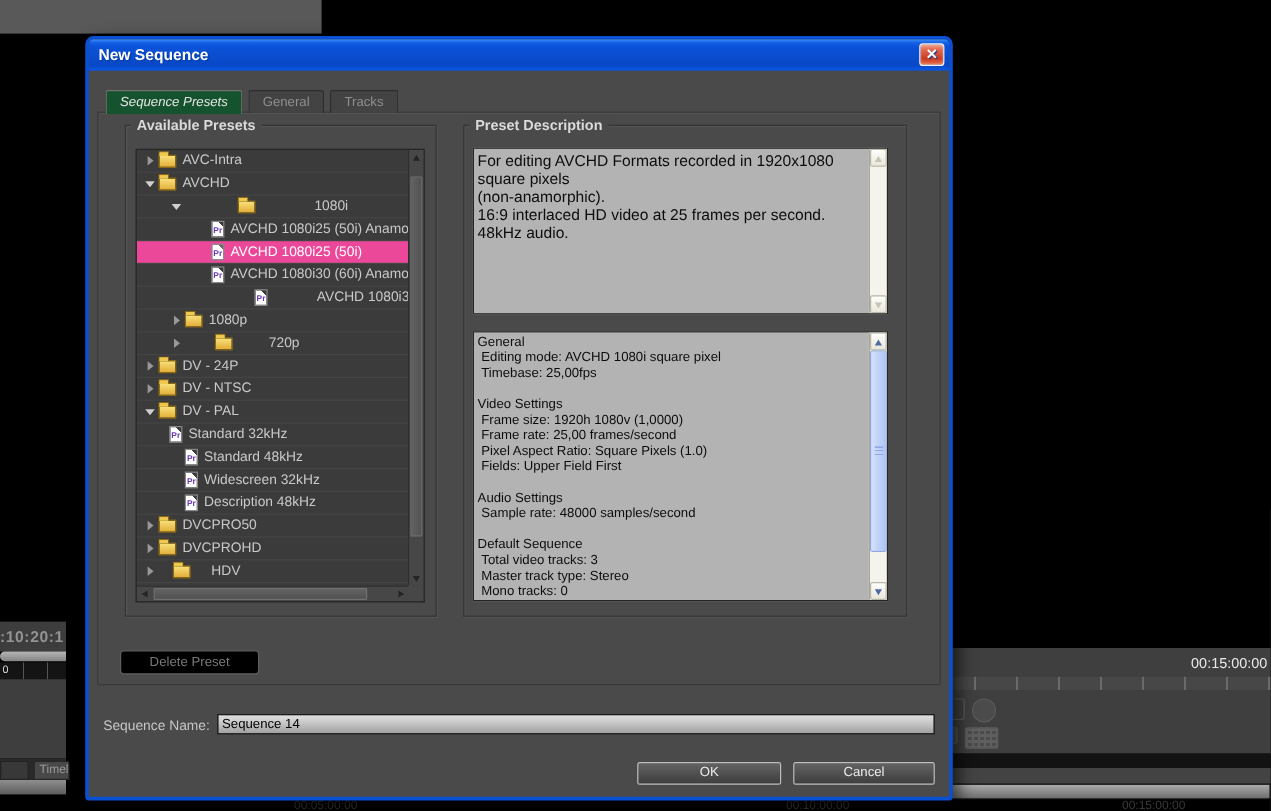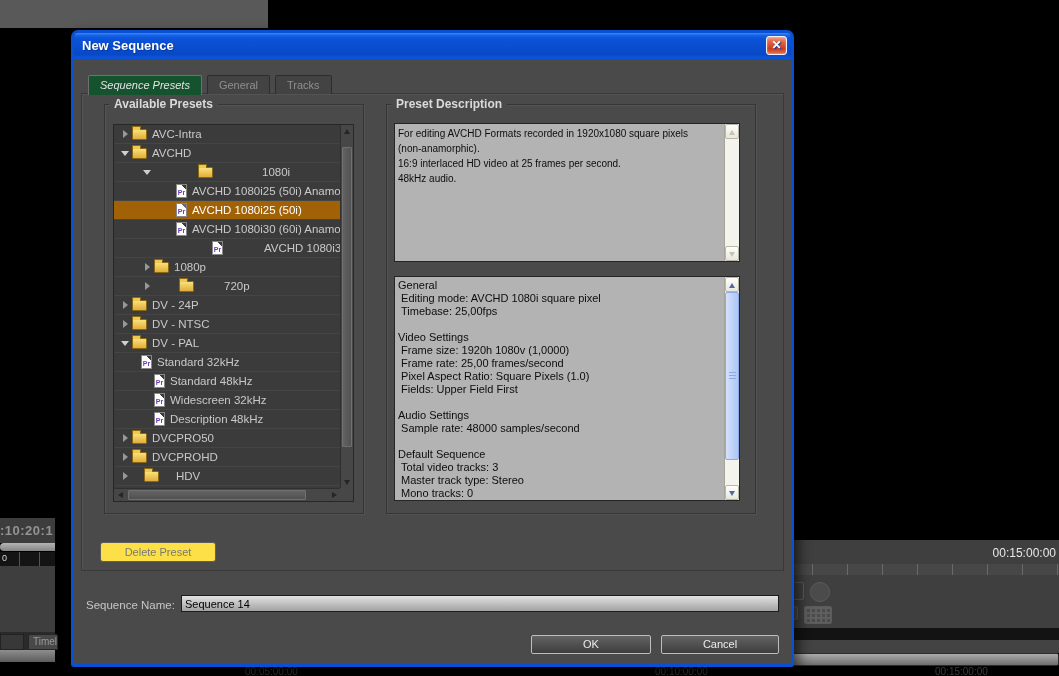--- a/index.html
+++ b/index.html
@@ -60,21 +60,21 @@
 
   .groupbox { position:absolute; border:1px solid #353535; box-shadow:inset 1px 1px 0 rgba(255,255,255,.06),1px 1px 0 rgba(255,255,255,.05); z-index:2; }
   .gb-presets { left:30px; top:71px; width:260px; height:410px; }
   .gb-desc { left:312px; top:71px; width:370px; height:410px; }
   .groupbox > .gblabel { position:absolute; top:-8px; left:4px; background:#4a4a4a; padding:0 5px; font-weight:bold; font-size:12px; color:#dadada; white-space:nowrap; }
 
   
   .tree { position:absolute; left:39px; top:91px; width:241px; height:378px; background:#3b3b3b; border:1px solid #272727; z-index:2; overflow:hidden; }
   .tree-rows { position:absolute; left:0; top:0; right:13px; bottom:13px; overflow:hidden; }
   .tree-row { height:19px; display:flex; align-items:center; border-bottom:1px solid #454545; color:#c9c9c9; font-size:11.5px; white-space:nowrap; overflow:hidden; }
-  .tree-row.selected { background:#a16207; color:#fff; }
+  .tree-row.selected { background:#ec4899; color:#fff; }
   .expander { width:14px; height:10px; display:inline-flex; align-items:center; justify-content:center; flex:none; }
   .expander::before { content:""; display:none; }
   .exp-collapsed .expander::before { display:block; border-left:5px solid #989898; border-top:4px solid transparent; border-bottom:4px solid transparent; }
   .exp-expanded .expander::before { display:block; border-top:5px solid #cfcfcf; border-left:4px solid transparent; border-right:4px solid transparent; }
   .ticon { flex:none; margin-right:5px; position:relative; display:none; }
   .ic-folder .ticon.folder { display:block; width:15px; height:11px; background:linear-gradient(#f9e07a,#e2ae38); border:1px solid #8a6914; border-radius:1px; }
   .ic-folder .ticon.folder::before { content:""; position:absolute; top:-4px; left:-1px; width:7px; height:3px; background:#eec84f; border:1px solid #8a6914; border-bottom:none; border-radius:1px 1px 0 0; }
   .ic-preset .ticon.preset { display:flex; width:11px; height:14px; background:linear-gradient(225deg,#3b3b3b 3px,#fff 3px); border:1px solid #888; align-items:flex-end; justify-content:center; }
   .tree-row.selected .ticon.preset { background:linear-gradient(225deg,#6b6b6b 3px,#fff 3px); }
   .ticon.preset i { font-style:normal; font-weight:bold; font-size:7px; line-height:8px; color:#6a3bb5; }
@@ -91,38 +91,38 @@
   .tree .hsb .arr.right { right:0; }
   .tree .hsb .arr.right::before { content:""; position:absolute; left:4px; top:3px; border-left:5px solid #252525; border-top:3px solid transparent; border-bottom:3px solid transparent; }
   .tree .hsb .thumb { position:absolute; left:14px; top:1px; width:178px; height:10px; background:linear-gradient(#636363,#515151); border:1px solid #707070; border-radius:1px; }
   .tree .corner { position:absolute; right:0; bottom:0; width:13px; height:13px; background:#474747; }
 
   
   .descbox { position:absolute; background:#b3b3b3; border:1px solid #252525; z-index:2; color:#0d0d0d; overflow:hidden; }
   .desc1 { left:320px; top:90px; width:346px; height:139px; }
   .desc2 { left:320px; top:243px; width:346px; height:225px; }
   .desc-text { position:absolute; left:3px; top:2px; right:16px; bottom:2px; overflow:hidden; }
-  .desc1 .desc-line { font-size:10px; line-height:15px; min-height:15px; white-space:pre-wrap; }
+  .desc1 .desc-line { font-size:13px; line-height:15px; min-height:15px; white-space:pre-wrap; }
   .desc2 .desc-line { font-size:11px; line-height:13px; min-height:13px; white-space:pre-wrap; }
 
   .xpsb { position:absolute; right:0; top:0; bottom:0; width:15px; background:#f4f3ec; border-left:1px solid #a8a69a; }
   .xpsb .btn { position:absolute; left:0; width:14px; height:15px; background:linear-gradient(#fefefc,#e9e7db); border:1px solid #b9b7a8; border-radius:2px; }
   .xpsb .btn.down { bottom:0; }
   .xpsb .btn::before { content:""; position:absolute; left:3px; }
   .xpsb.disabled .btn.up::before { top:5px; border-bottom:5px solid #c6c4b4; border-left:3.5px solid transparent; border-right:3.5px solid transparent; }
   .xpsb.disabled .btn.down::before { top:5px; border-top:5px solid #c6c4b4; border-left:3.5px solid transparent; border-right:3.5px solid transparent; }
   .xpsb.blue .btn.up::before { top:5px; border-bottom:5px solid #4f6aa3; border-left:3.5px solid transparent; border-right:3.5px solid transparent; }
   .xpsb.blue .btn.down::before { top:5px; border-top:5px solid #4f6aa3; border-left:3.5px solid transparent; border-right:3.5px solid transparent; }
   .xpsb.blue .thumb { position:absolute; left:0; top:15px; width:14px; height:168px; border:1px solid #8fa9e4; border-radius:2px;
         background:linear-gradient(90deg,#d6e2fc 0%,#c0d2f9 50%,#aec6f6 100%); }
   .xpsb.blue .thumb::after { content:""; position:absolute; left:3px; top:50%; margin-top:-4px; width:7px; height:8px;
         background:repeating-linear-gradient(#8fa9e4 0 1px,transparent 1px 3px); }
 
   
-  .btn-delete { position:absolute; left:26px; top:509px; width:116px; height:20px; background:#fde047; border:1px solid #5e5e5e; border-radius:3px;
+  .btn-delete { position:absolute; left:26px; top:509px; width:116px; height:20px; background:#000000; border:1px solid #5e5e5e; border-radius:3px;
                 color:#787878; font-size:11px; text-align:center; line-height:18px; z-index:2; }
   .seqname-label { position:absolute; left:12px; top:566px; font-size:11.5px; color:#c6c6c6; z-index:2; }
   .seqname-input { position:absolute; left:107px; top:562px; width:598px; height:17px; background:linear-gradient(#e2e2e2,#a2a2a2);
                    border:1px solid #1c1c1c; color:#000; font-size:11px; padding:0 3px; font-family:"Liberation Sans",sans-serif; z-index:2; }
   .btn-ok, .btn-cancel { position:absolute; top:602px; height:19px; background:linear-gradient(#636363,#3e3e3e); border:1px solid #bdbdbd;
                    border-radius:2px; color:#ececec; font-size:11px; text-align:center; line-height:17px; z-index:2; }
   .btn-ok { left:457px; width:120px; }
   .btn-cancel { left:587px; width:118px; }
 </style>
 </head>

